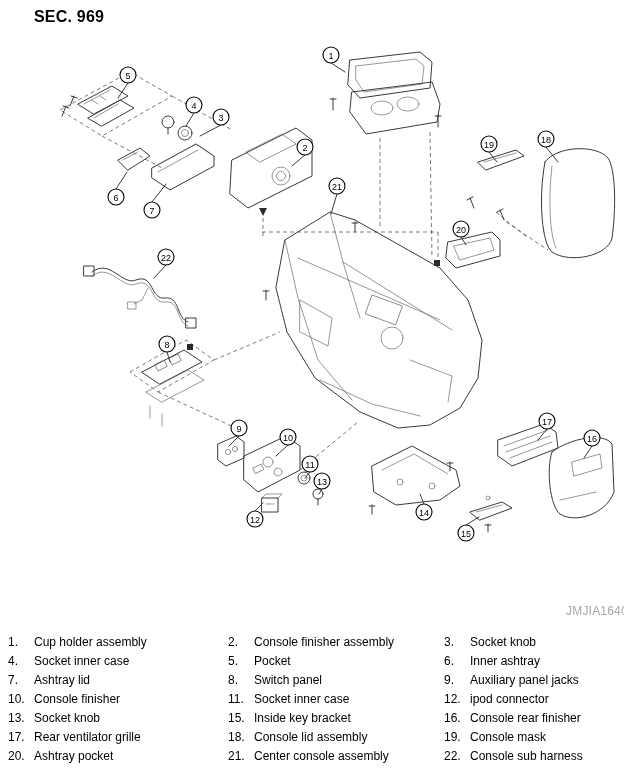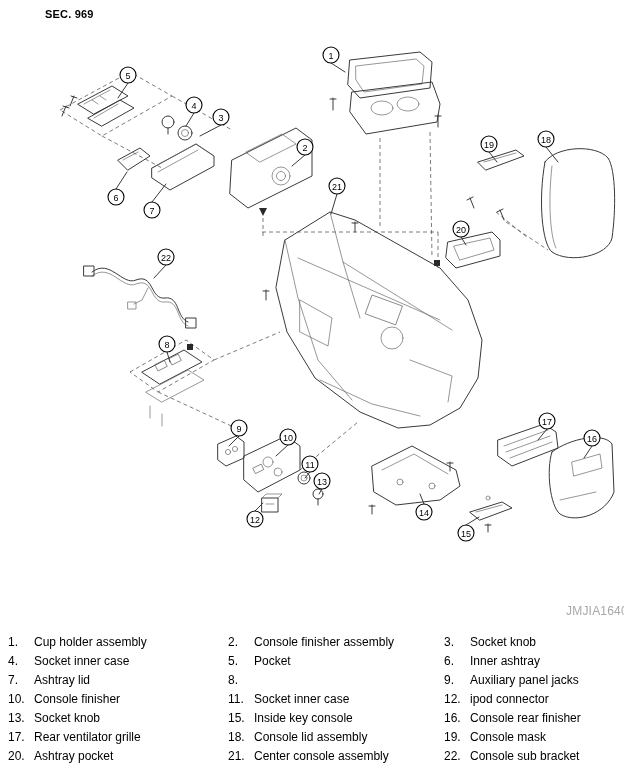--- a/index.html
+++ b/index.html
@@ -2,22 +2,22 @@
 <html><head>
 <meta charset="utf-8">
 <style>
   * { margin:0; padding:0; box-sizing:border-box; }
   html,body { background:#ffffff; }
   body {
     width:624px; height:782px; position:relative; overflow:hidden;
     font-family:"Liberation Sans", sans-serif; color:#000;
   }
   .sec-title {
-    position:absolute; top:8px; left:45px;
-    font-size:11px; font-weight:bold; letter-spacing:0.2px;
+    position:absolute; top:8px; left:34px;
+    font-size:16px; font-weight:bold; letter-spacing:0.2px;
   }
   .diagram-wrap { position:absolute; top:0; left:0; width:624px; height:624px; }
   svg { display:block; }
   svg .ln   { fill:none; stroke:#3a3a3a; stroke-width:1; stroke-linejoin:round; stroke-linecap:round; }
   svg .lnthin { fill:none; stroke:#6a6a6a; stroke-width:0.7; }
   svg .dash { fill:none; stroke:#5a5a5a; stroke-width:0.8; stroke-dasharray:4 3; }
   svg .fillk { fill:#2a2a2a; stroke:none; }
   svg .callout circle { fill:#ffffff; stroke:#000; stroke-width:1.1; }
   svg .callout text {
     font-size:9px; text-anchor:middle; fill:#000;
@@ -367,20 +367,21 @@
       <span class="legend-num">6.</span>
       <span class="legend-label">Inner ashtray</span>
       </div>
 
     <div class="legend-item">
       <span class="legend-num">7.</span>
       <span class="legend-label">Ashtray lid</span>
       </div>
     <div class="legend-item">
       <span class="legend-num">8.</span>
+      <span class="legend-label">Switch panel</span>
       </div>
     <div class="legend-item">
       <span class="legend-num">9.</span>
       <span class="legend-label">Auxiliary panel jacks</span>
       </div>
 
     <div class="legend-item">
       <span class="legend-num">10.</span>
       <span class="legend-label">Console finisher</span>
       </div>
@@ -392,21 +393,21 @@
       <span class="legend-num">12.</span>
       <span class="legend-label">ipod connector</span>
       </div>
 
     <div class="legend-item">
       <span class="legend-num">13.</span>
       <span class="legend-label">Socket knob</span>
       </div>
     <div class="legend-item">
       <span class="legend-num">15.</span>
-      <span class="legend-label">Inside key console</span>
+      <span class="legend-label">Inside key bracket</span>
       </div>
 
     <div class="legend-item">
       <span class="legend-num">16.</span>
       <span class="legend-label">Console rear finisher</span>
       </div>
     <div class="legend-item">
       <span class="legend-num">17.</span>
       <span class="legend-label">Rear ventilator grille</span>
       </div>
@@ -423,17 +424,17 @@
       <span class="legend-num">20.</span>
       <span class="legend-label">Ashtray pocket</span>
       </div>
     <div class="legend-item">
       <span class="legend-num">21.</span>
       <span class="legend-label">Center console assembly</span>
       </div>
 
     <div class="legend-item">
       <span class="legend-num">22.</span>
-      <span class="legend-label">Console sub bracket</span>
+      <span class="legend-label">Console sub harness</span>
       </div>
 
   </div>
 </div>
 
 </body></html>

